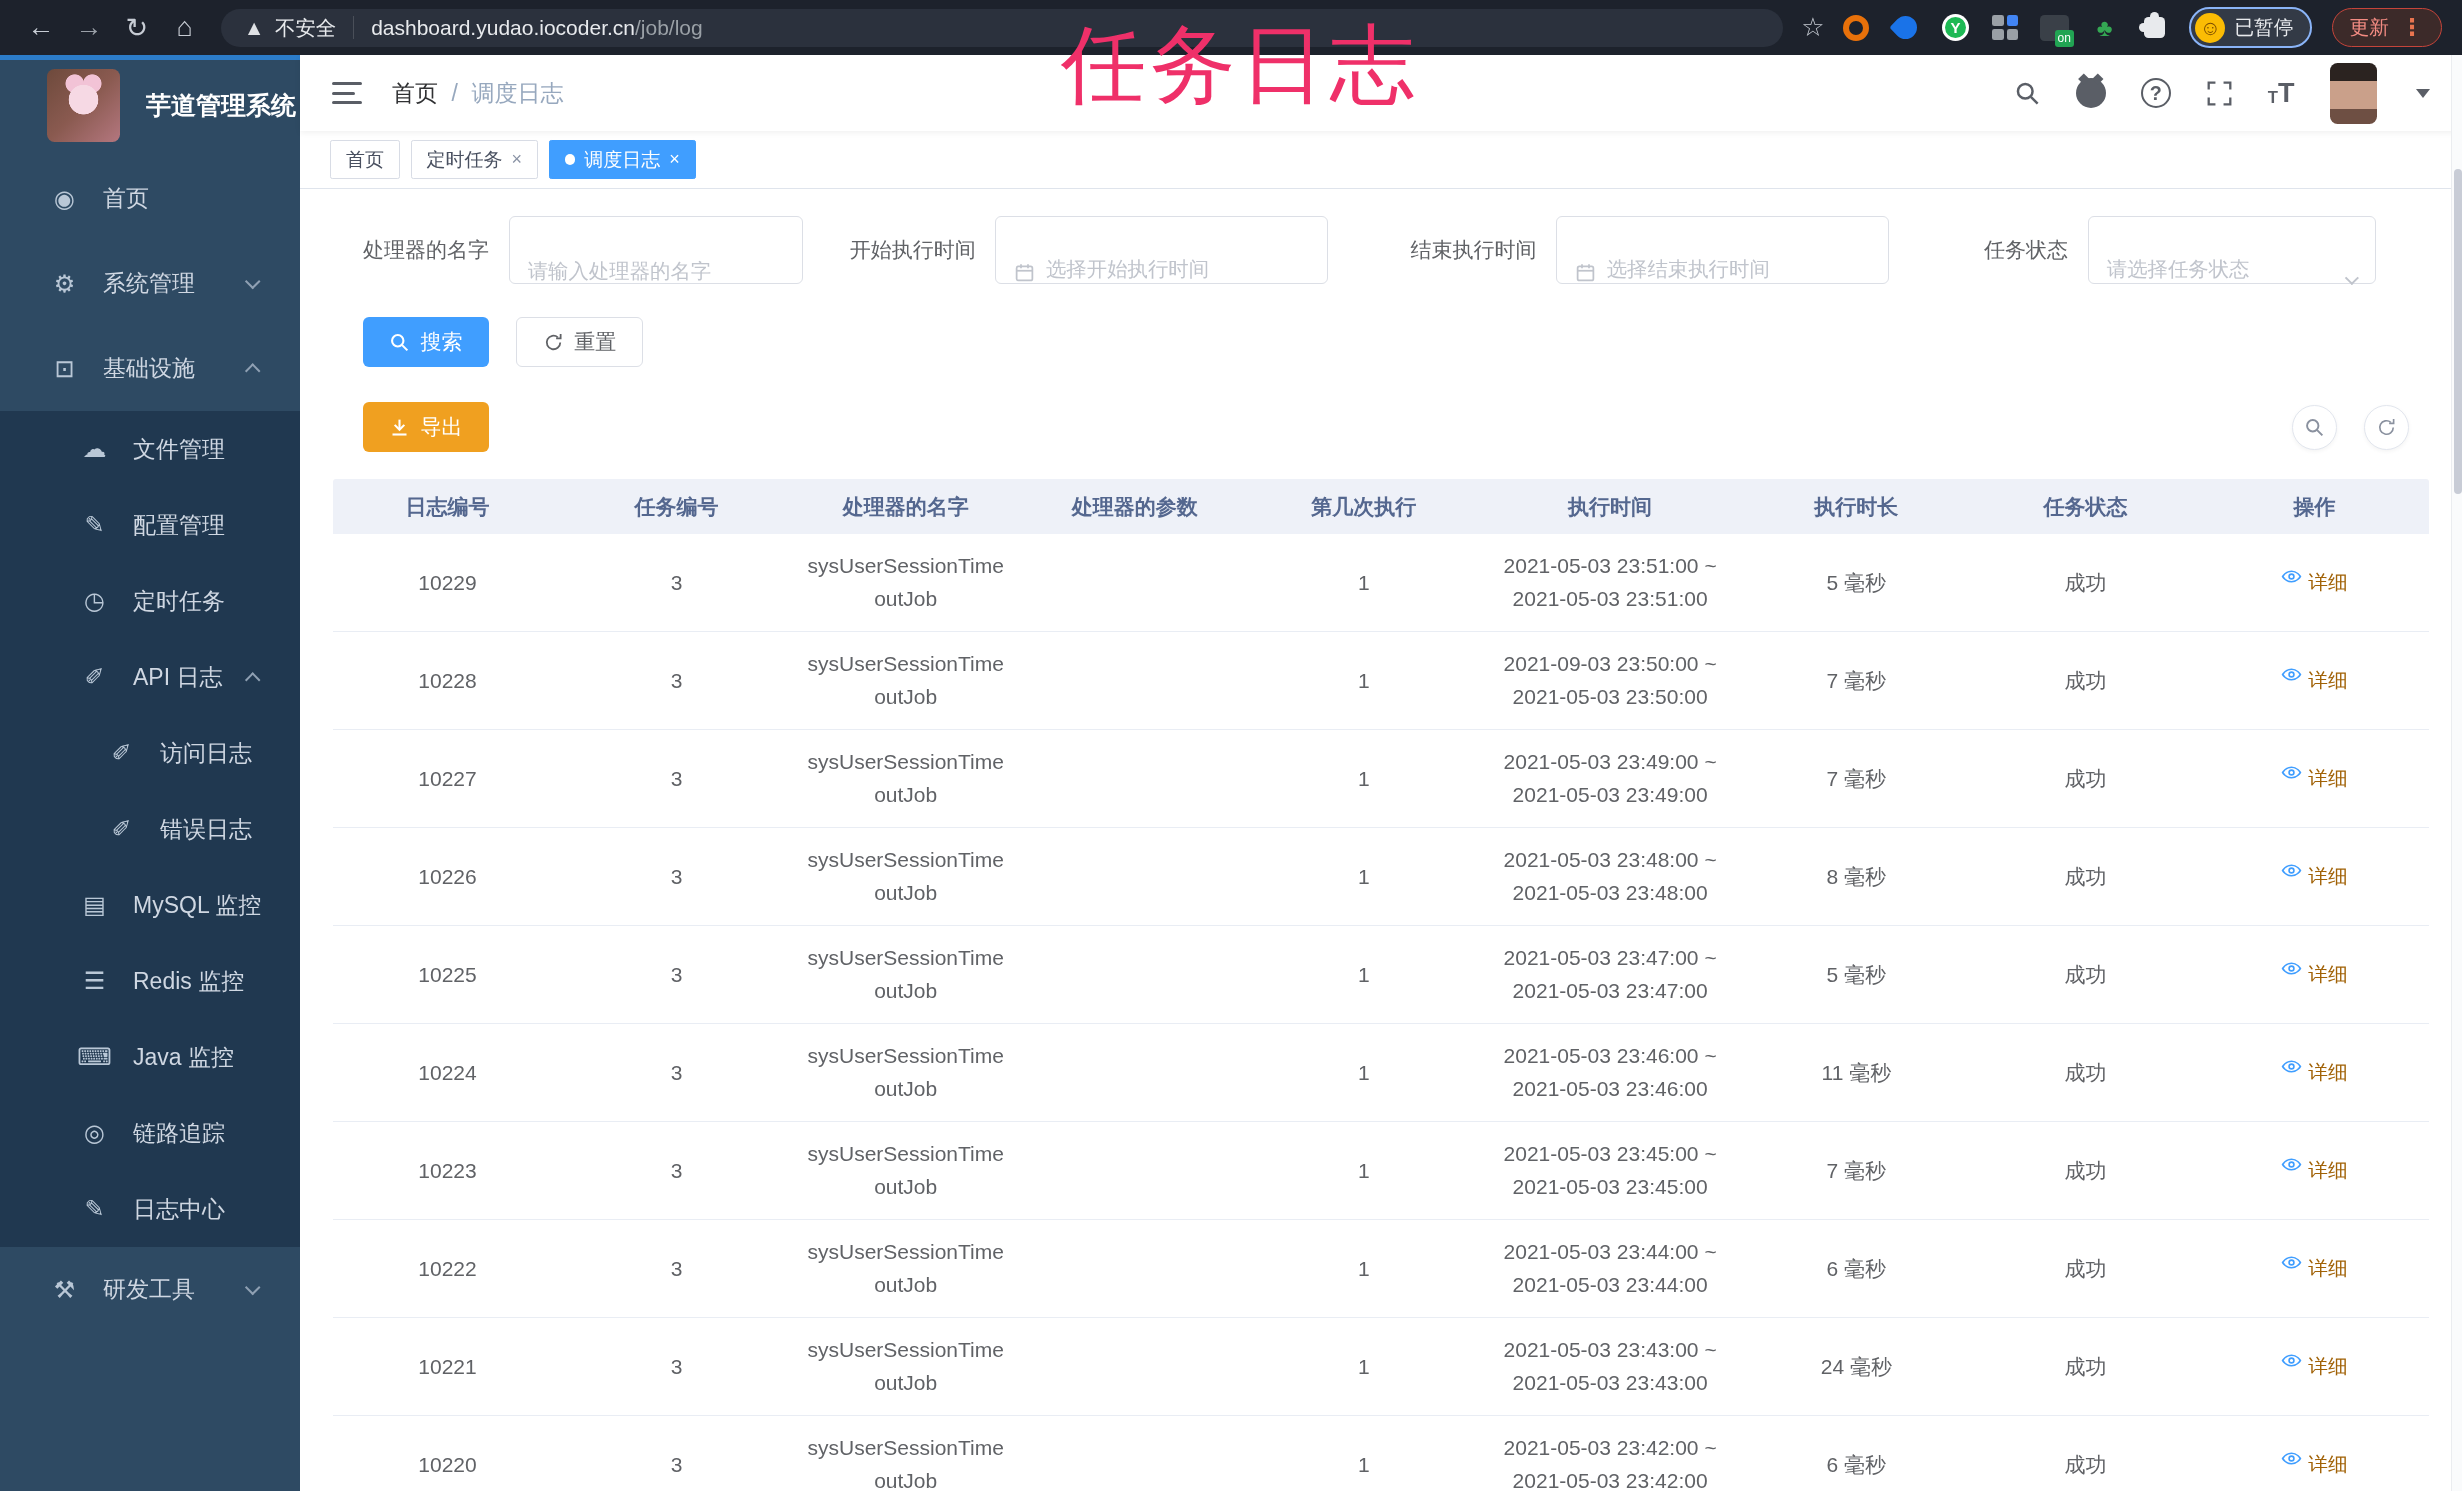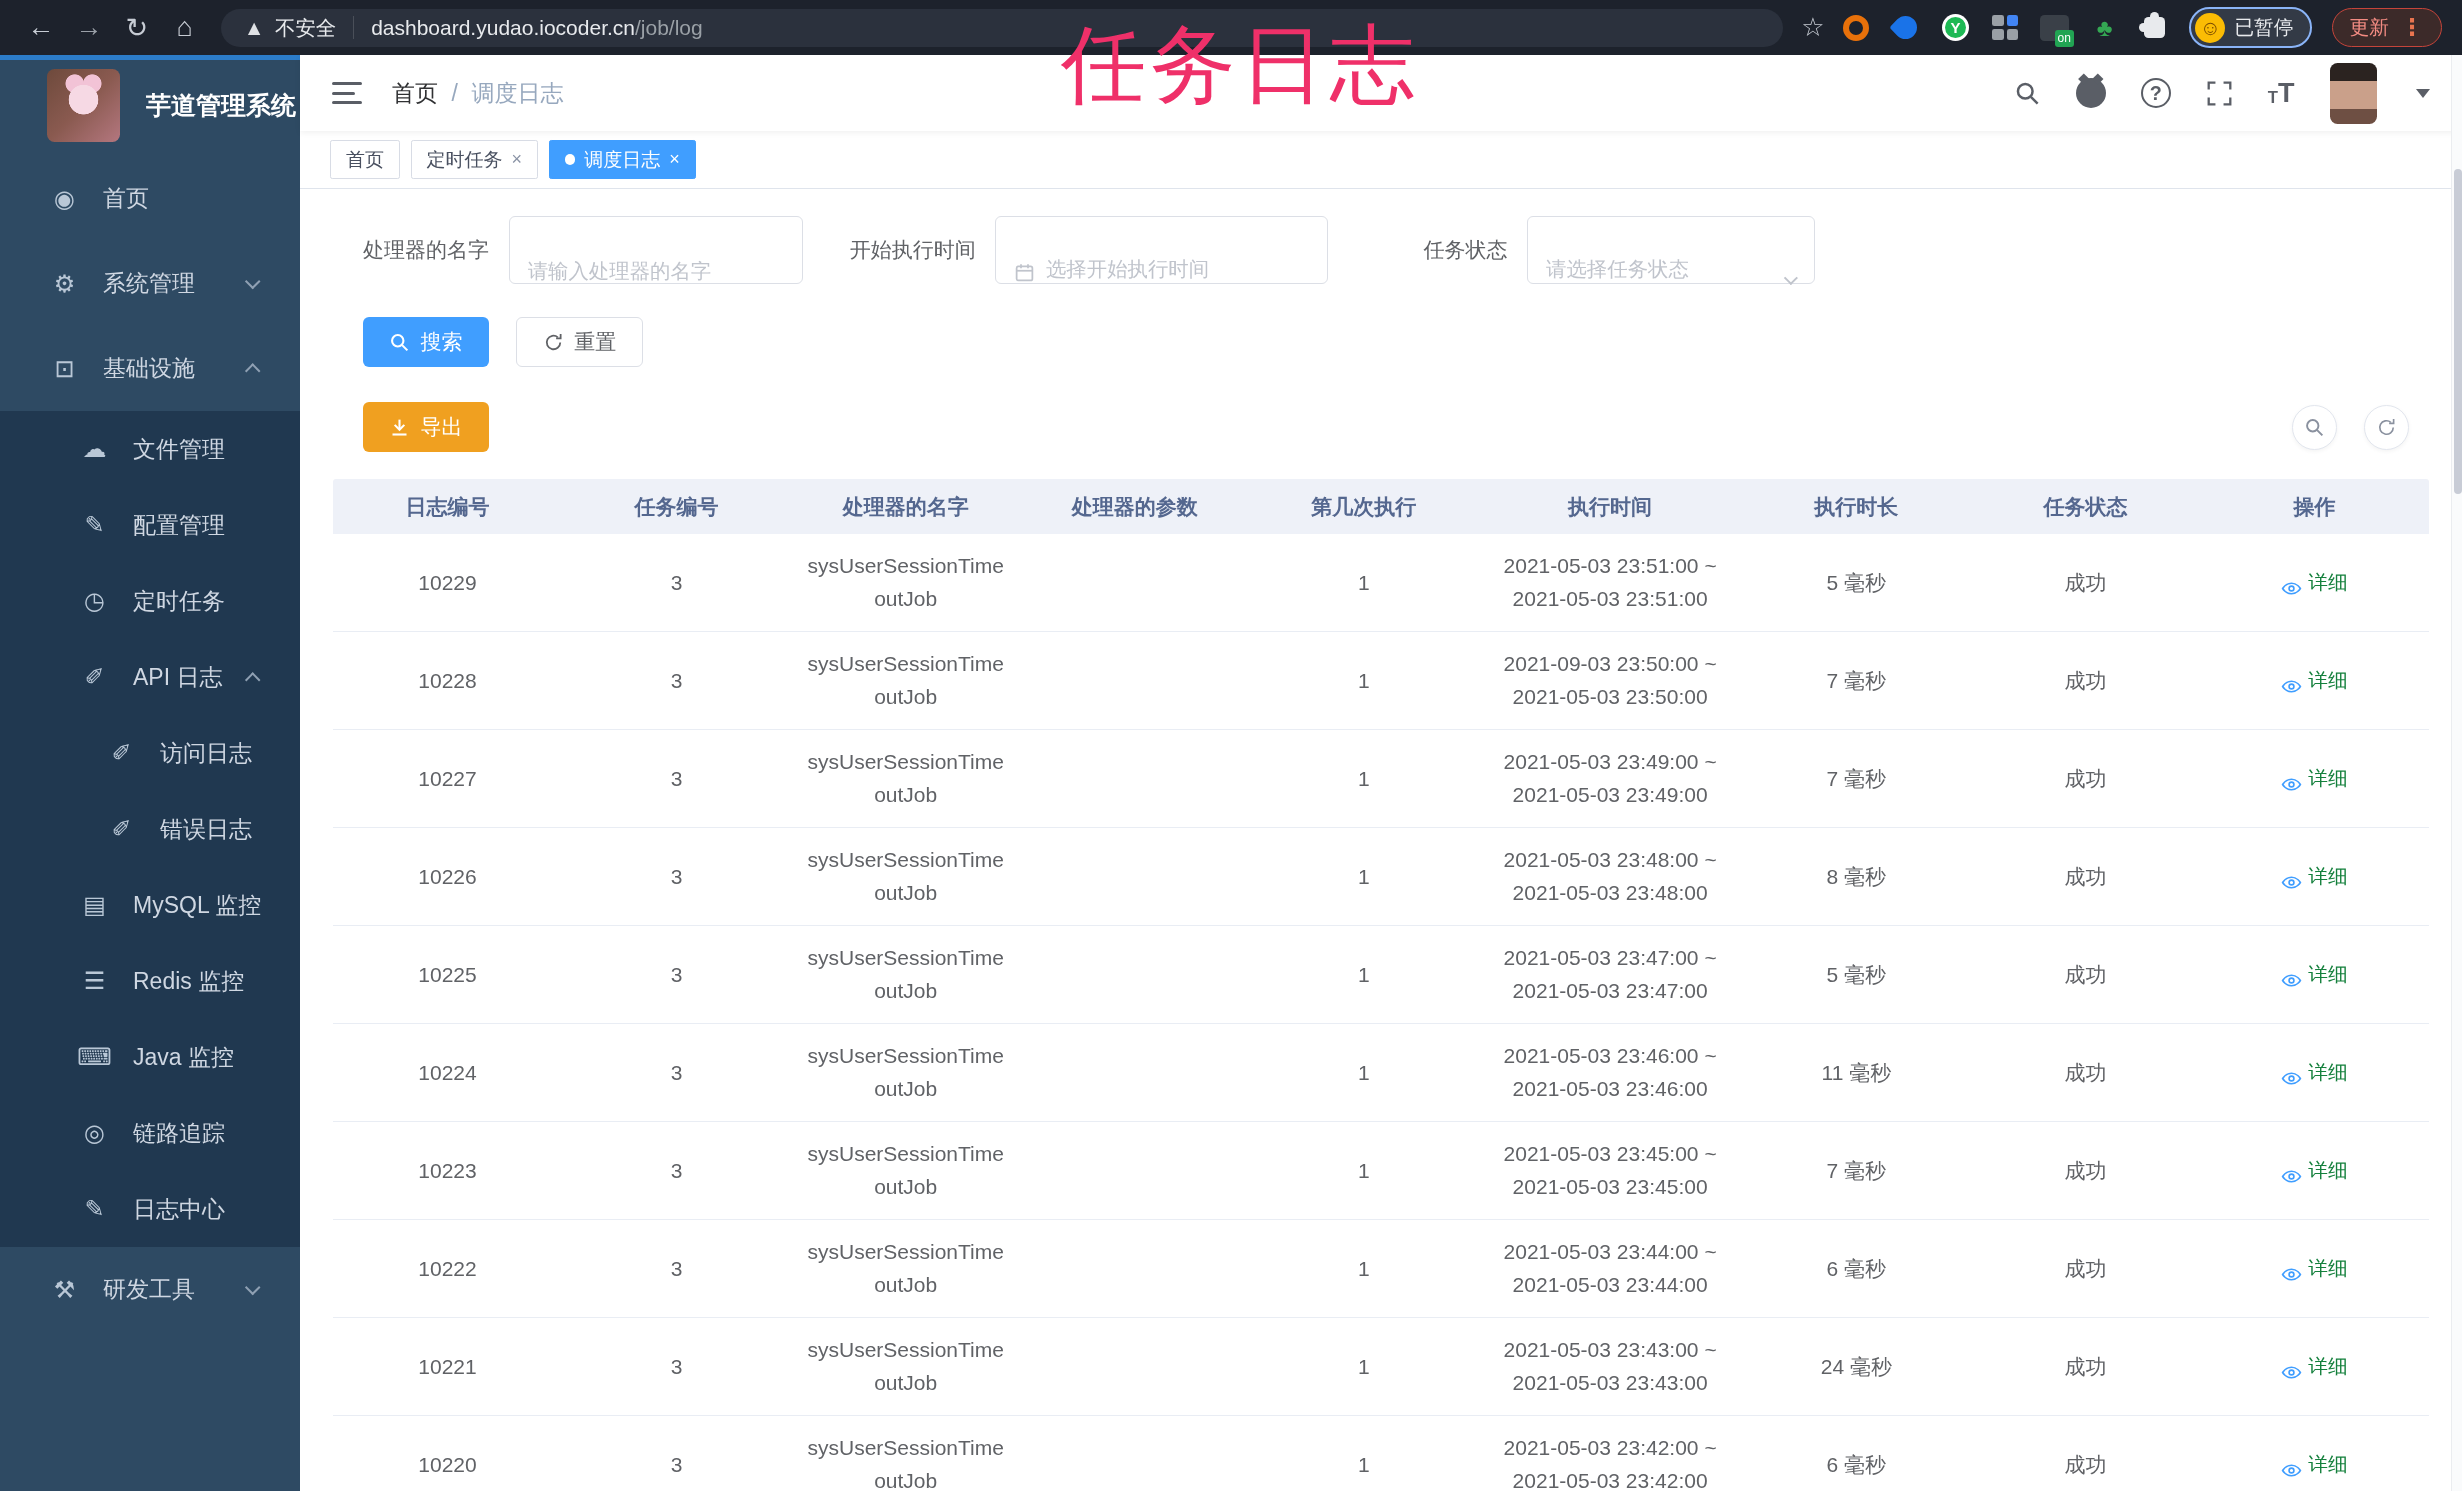--- a/index.html
+++ b/index.html
@@ -120,21 +120,21 @@
 
   
   .table { margin-top:27px; }
   .thead { display:flex; align-items:center; background:#eef1f8; height:55px; border-radius:3px 3px 0 0; }
   .th { flex:1; text-align:center; color:#54678f; font-size:21px; font-weight:600; }
   .th.c-time { flex:1.15; }
   .trow { display:flex; align-items:center; height:98px; border-bottom:1.5px solid #e9edf4; color:#606266; font-size:21px; background:#fff; }
   .td { flex:1; display:flex; align-items:center; justify-content:center; text-align:center; }
   .td.c-time { flex:1.15; flex-direction:column; line-height:1.55; }
   .handler { max-width:206px; word-break:break-all; line-height:1.55; }
-  .link { color:#15803d; display:inline-flex; align-items:flex-end; gap:6px; font-size:19.7px; text-decoration:none; cursor:pointer; }
+  .link { color:#a16207; display:inline-flex; align-items:flex-start; gap:6px; font-size:19.7px; text-decoration:none; cursor:pointer; }
 
   
   .overlay-title { position:absolute; left:1061px; top:7.6px; font-size:85px; font-weight:normal; color:#ef3069; z-index:50; letter-spacing:4.5px; pointer-events:none; }
 
   
   .page-scroll { position:absolute; right:0; top:55px; bottom:0; width:10.6px; background:#fafbfc; border-left:0.8px solid #ebedf0; z-index:4; }
   .page-scroll .thumb { position:absolute; top:114px; left:1.5px; width:7.6px; height:325px; border-radius:4.5px; background:#c8ccd6; }
 </style>
 </head>
 <body>
@@ -346,20 +346,32 @@
           <span class="control w-date">
             <svg width="21" height="21" viewBox="0 0 24 24" fill="none" stroke="#c0c4cc" stroke-width="2">
                 <rect x="3" y="5" width="18" height="16" rx="2"></rect>
                 <line x1="3" y1="10" x2="21" y2="10"></line>
                 <line x1="8" y1="2.5" x2="8" y2="7"></line>
                 <line x1="16" y1="2.5" x2="16" y2="7"></line>
               </svg>
             <span class="ph">选择开始执行时间</span>
           </span>
         </div>
+        <div class="fgroup g3">
+          <label>结束执行时间</label>
+          <span class="control w-date">
+            <svg width="21" height="21" viewBox="0 0 24 24" fill="none" stroke="#c0c4cc" stroke-width="2">
+                <rect x="3" y="5" width="18" height="16" rx="2"></rect>
+                <line x1="3" y1="10" x2="21" y2="10"></line>
+                <line x1="8" y1="2.5" x2="8" y2="7"></line>
+                <line x1="16" y1="2.5" x2="16" y2="7"></line>
+              </svg>
+            <span class="ph">选择结束执行时间</span>
+          </span>
+        </div>
         <div class="fgroup g4">
           <label>任务状态</label>
           <span class="control w-select">
             <span class="ph">请选择任务状态</span>
             <span class="sel-chev"></span>
           </span>
         </div>
       </div>
 
       <div class="actions">

